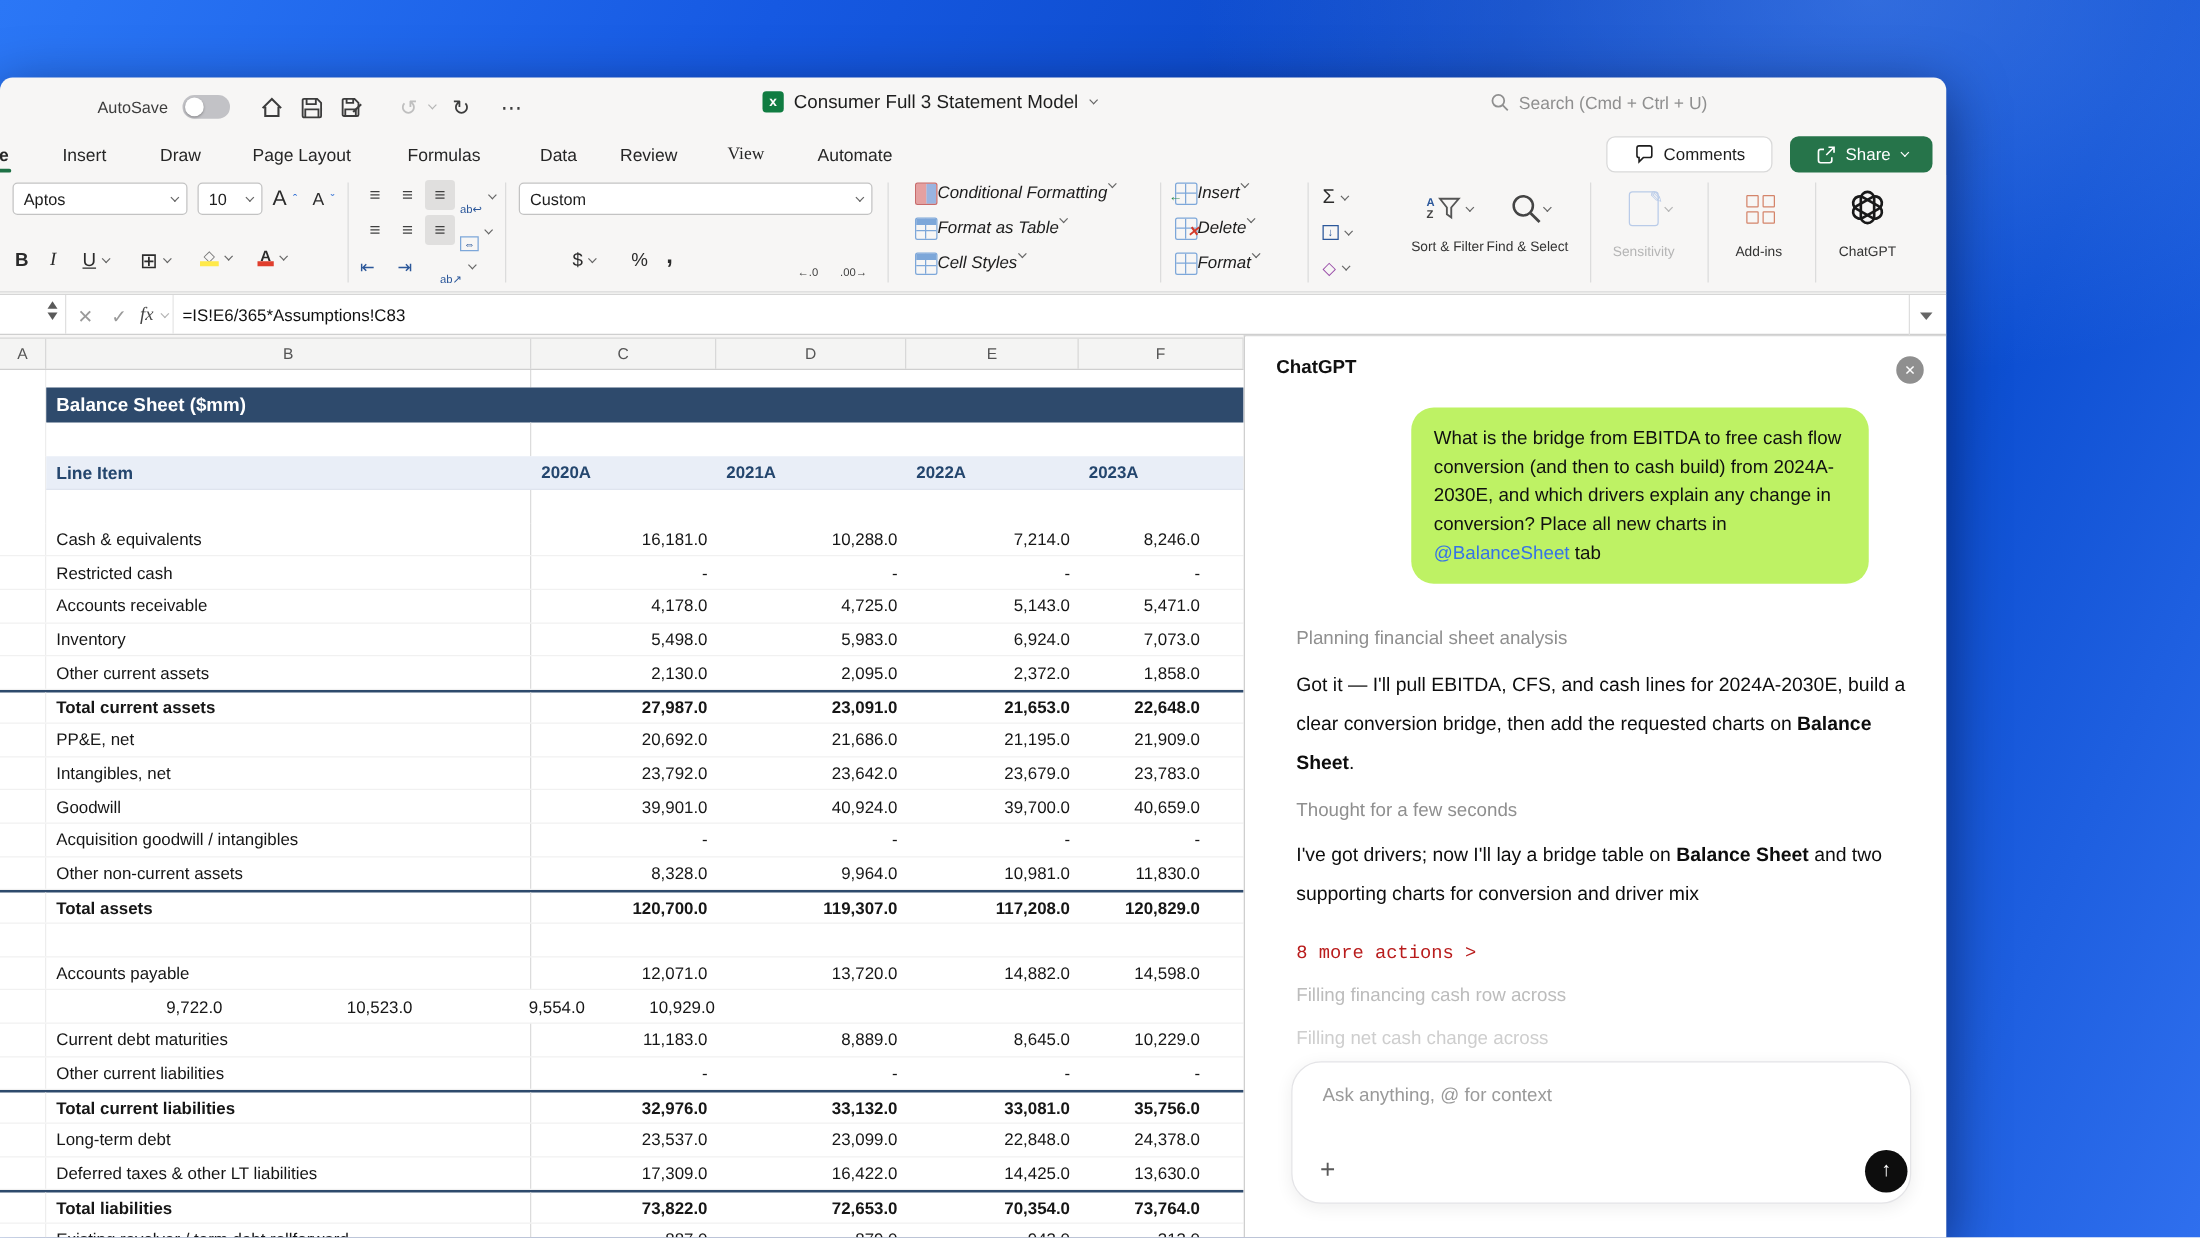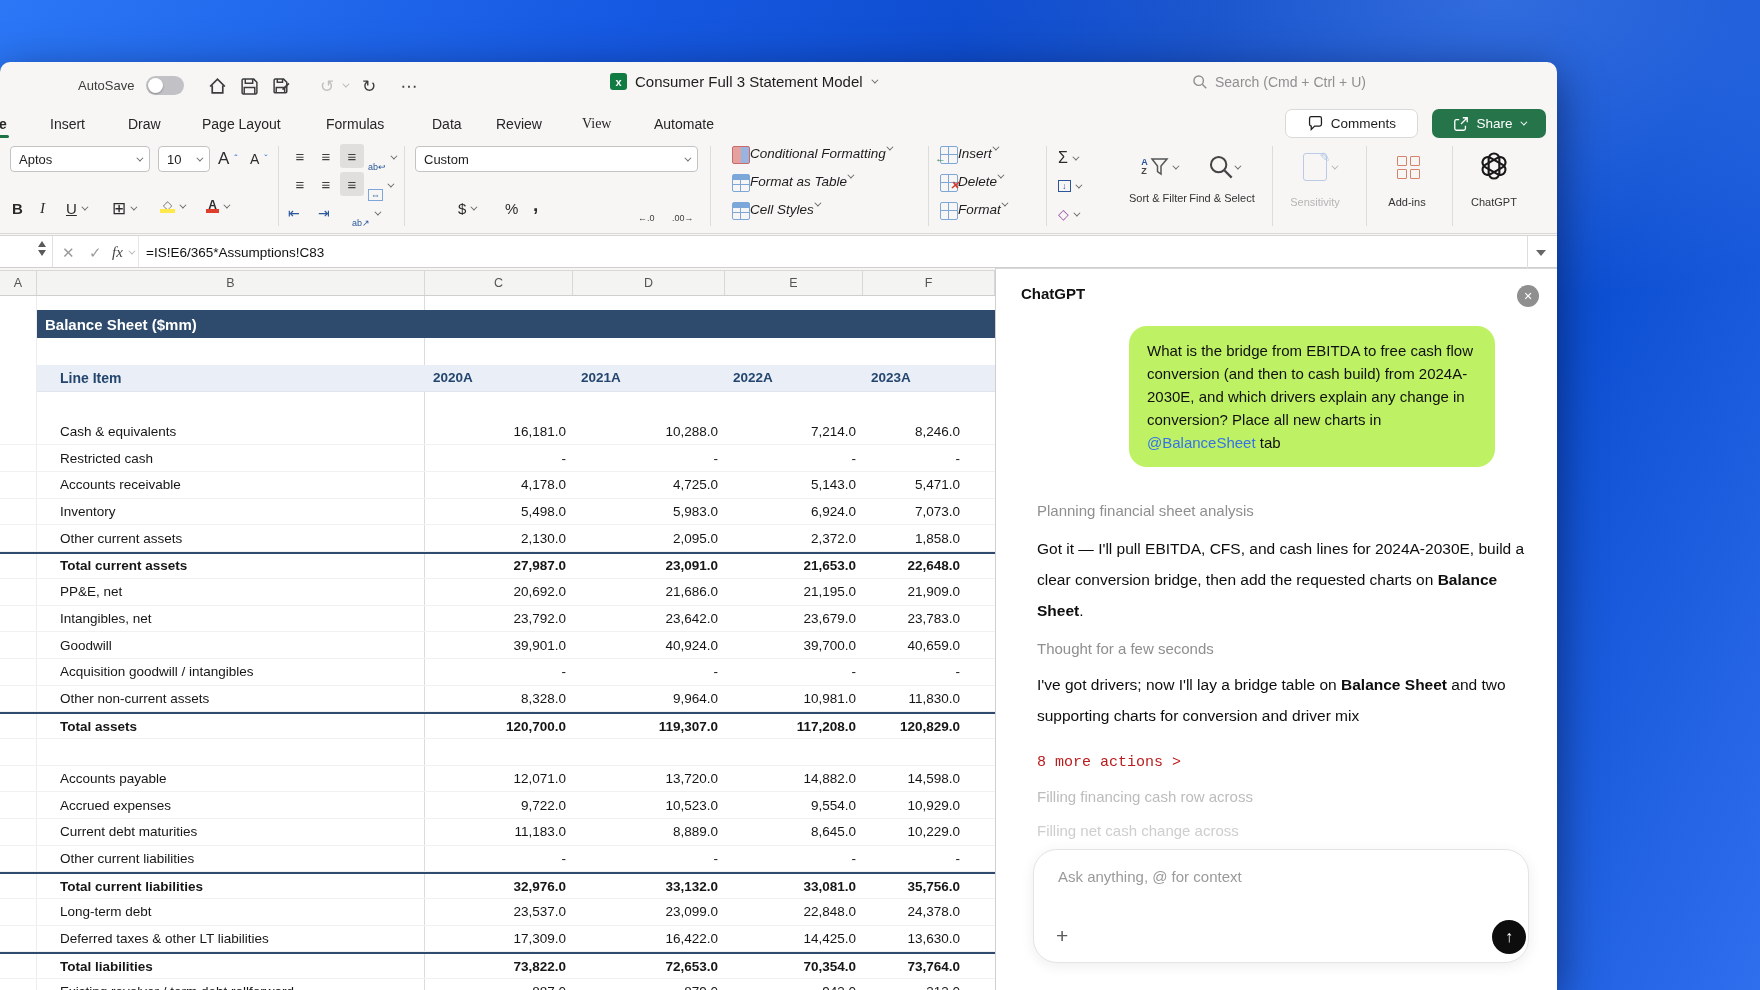--- a/index.html
+++ b/index.html
@@ -114,21 +114,21 @@
     border-top:1px solid #d8d8d8; border-bottom:1px solid #cfcfcf; display:flex; }
   .colhead-cell { height:100%; display:flex; align-items:center; justify-content:center;
     font-size:12.5px; color:#555; border-right:1px solid #d8d8d8; }
   .gridarea { position:absolute; left:0; top:234px; width:995px; height:694px; background:#fff; overflow:hidden; }
   .grid-row { display:flex; height:26.7px; align-items:center; font-size:13.5px; color:#161616; }
   .grid-row.item, .grid-row.partial { border-bottom:1px solid #f1f1f1; }
   .grid-row.total { border-top:2px solid #2e4a6c; border-bottom:1px solid #f1f1f1; font-weight:bold; }
   .grid-row.spacer-sm { height:14px; }
   .grid-row.spacer { height:27px; }
   .cA { width:37px; align-self:stretch; border-right:1px solid #ededed; }
-  .cB { width:388px; align-self:stretch; display:flex; align-items:center; padding-left:23px;
+  .cB { width:388px; align-self:stretch; display:flex; align-items:center; padding-left:8px;
     border-right:1px solid #dcdcdc; }
   .cV { text-align:right; padding-right:7px; }
   .c0 { width:148px; } .c1 { width:152px; } .c2 { width:138px; }
   .c3 { width:132px; padding-right:35px; }
   .banner-wrap { flex:1; align-self:stretch; background:#2e4a6c; color:#fff; font-weight:bold;
     font-size:15px; display:flex; align-items:center; padding-left:8px; height:28px; }
   .grid-row.banner { height:28px; }
   .ch-wrap { flex:1; align-self:stretch; background:#e9eef7; display:flex; align-items:center;
     border-bottom:1px solid #dfe4ee; }
   .ch-wrap .cB { border-right:none; color:#24466e; font-weight:bold; font-size:14px; }
@@ -614,21 +614,20 @@
         <div class="grid-row item">
           <div class="cA"></div>
           <div class="cB">Accounts payable</div>
           <div class="cV c0">12,071.0</div>
           <div class="cV c1">13,720.0</div>
           <div class="cV c2">14,882.0</div>
           <div class="cV c3">14,598.0</div>
         </div>
         <div class="grid-row item">
           <div class="cA"></div>
-          <div class="cB">Accrued expenses</div>
           <div class="cV c0">9,722.0</div>
           <div class="cV c1">10,523.0</div>
           <div class="cV c2">9,554.0</div>
           <div class="cV c3">10,929.0</div>
         </div>
         <div class="grid-row item">
           <div class="cA"></div>
           <div class="cB">Current debt maturities</div>
           <div class="cV c0">11,183.0</div>
           <div class="cV c1">8,889.0</div>

